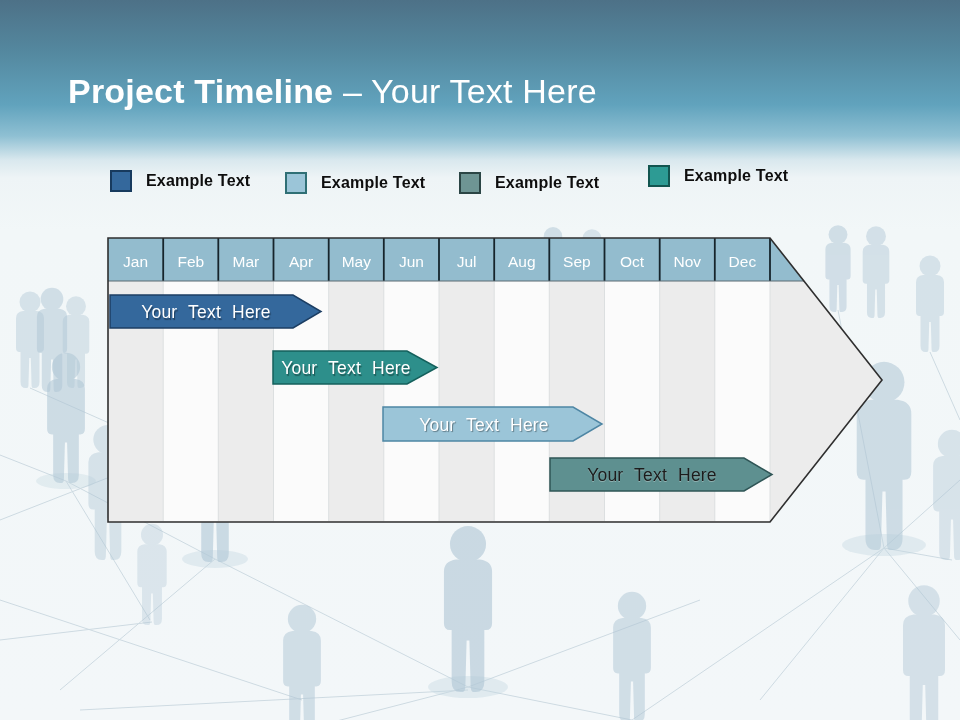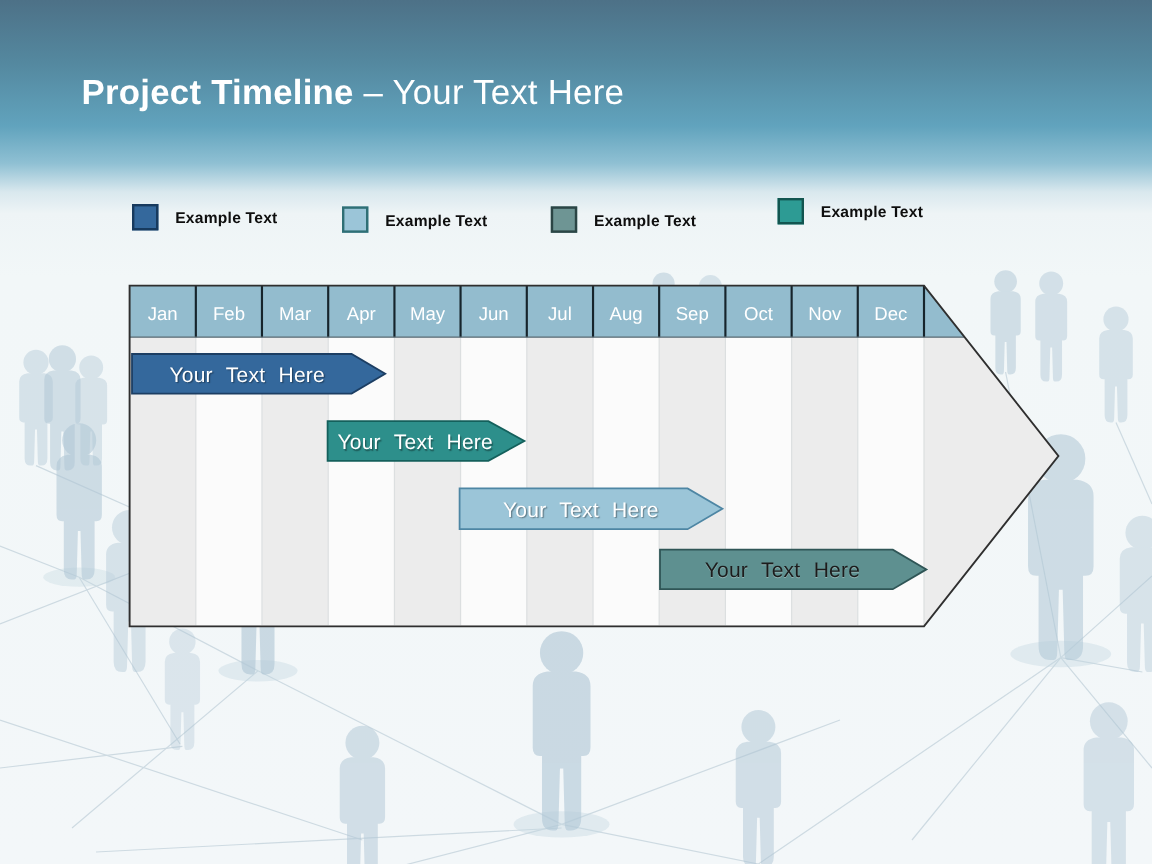--- a/index.html
+++ b/index.html
@@ -5,28 +5,28 @@
   html,body{margin:0;padding:0;background:#666;}
   .slide{
     position:relative;width:960px;height:720px;overflow:hidden;
     font-family:"Liberation Sans",sans-serif;
     background:linear-gradient(180deg,
       #4D7187 0px,#54889F 52px,#61A3BD 105px,#8FC0D3 136px,
       #D9E8EE 160px,#EEF4F6 178px,#F2F7F8 230px,#F3F7F9 100%);
   }
   .bg-svg,.tl-svg{position:absolute;left:0;top:0;width:960px;height:720px;}
   .title{
-    position:absolute;left:68px;top:62px;color:#FFFFFF;font-size:29px;
+    position:absolute;left:68px;top:72px;color:#FFFFFF;font-size:34px;
     letter-spacing:.2px;white-space:nowrap;
   }
   .title .b{font-weight:700;}
   .title .l{font-weight:300;}
   .legend-item{position:absolute;display:flex;align-items:center;height:26px;}
   .swatch{width:22px;height:22px;border:2px solid #333;box-sizing:border-box;flex:0 0 auto;}
-  .legend-label{margin-left:14px;font-size:13px;font-weight:700;color:#0E0E0E;letter-spacing:.2px;}
+  .legend-label{margin-left:14px;font-size:16px;font-weight:700;color:#0E0E0E;letter-spacing:.2px;}
   #li-1{left:110px;top:168px;}
   #li-2{left:285px;top:170px;}
   #li-3{left:459px;top:170px;}
   #li-4{left:648px;top:163px;}
   .month-label{font-size:15.5px;}
   .bar-label{font-size:17.5px;word-spacing:6px;letter-spacing:.2px;
              text-shadow:1px 1.5px 1px rgba(0,0,0,.38);}
   .bar-label.dark{text-shadow:0 1px 0 rgba(255,255,255,.30);}
 </style>
 </head>

